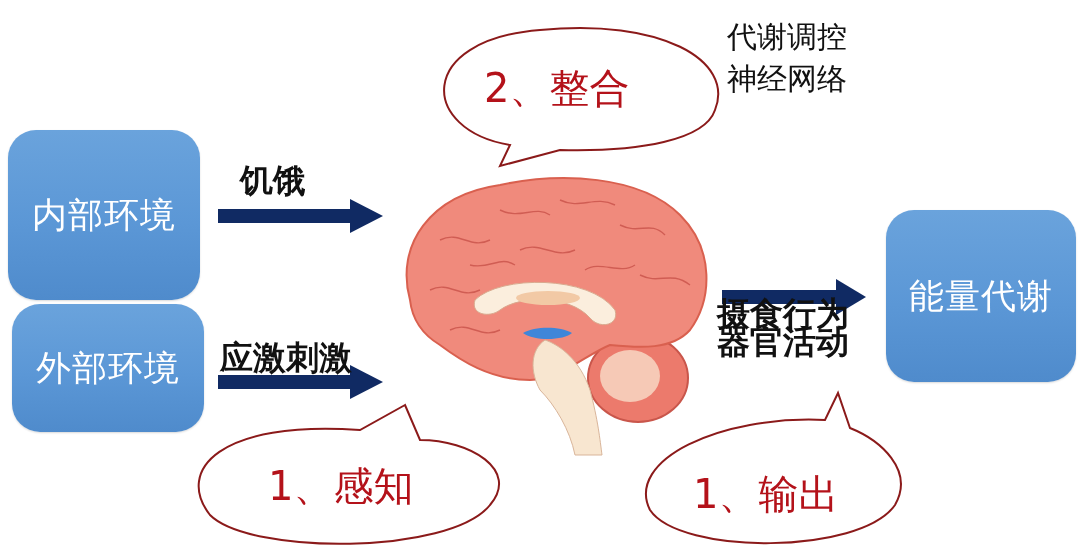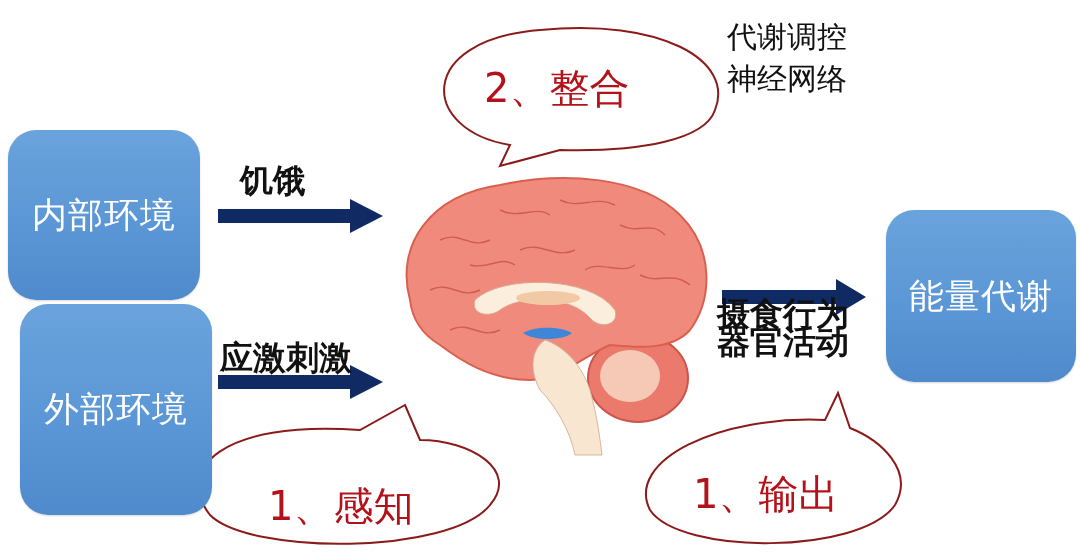--- a/index.html
+++ b/index.html
@@ -64,32 +64,32 @@
   </g>
   <g>
     <rect x="722" y="290" width="118" height="14" fill="#102a63"></rect>
     <polygon points="836,279 866,297 836,315" fill="#102a63"></polygon>
   </g>
 </svg>
 
 <div class="box" style="left:8px; top:130px; width:192px; height:170px;">
   <span>内部环境</span>
 </div>
-<div class="box" style="left:20px; top:304px; width:192px; height:211px;font-family:Liberation Serif, serif;">
+<div class="box" style="left:12px; top:304px; width:192px; height:128px;font-family:Liberation Serif, serif;">
   <span>外部环境</span>
 </div>
 
 <div class="label" style="left:240px; top:156px;margin-top:8px;">饥饿</div>
 <div class="label" style="left:220px; top:341px;">应激刺激</div>
 
 <div class="label-sm" style="left:727px; top:16px;">代谢调控</div>
 <div class="label-sm" style="left:727px; top:58px;">神经网络</div>
 
 <div class="label" style="left:717px; top:257px;margin-top:40px;">摄食行为</div>
 <div class="label" style="left:717px; top:325px;">器官活动</div>
 
 <div class="box" style="left:886px; top:210px; width:190px; height:172px;">
   <span>能量代谢</span>
 </div>
 
-<div class="bubble-text" style="left:268px; top:486px;">1、感知</div>
+<div class="bubble-text" style="left:268px; top:466px;">1、感知</div>
 <div class="bubble-text" style="left:484px; top:68px;">2、整合</div>
 <div class="bubble-text" style="left:693px; top:474px;">1、输出</div>
 
 </body></html>

